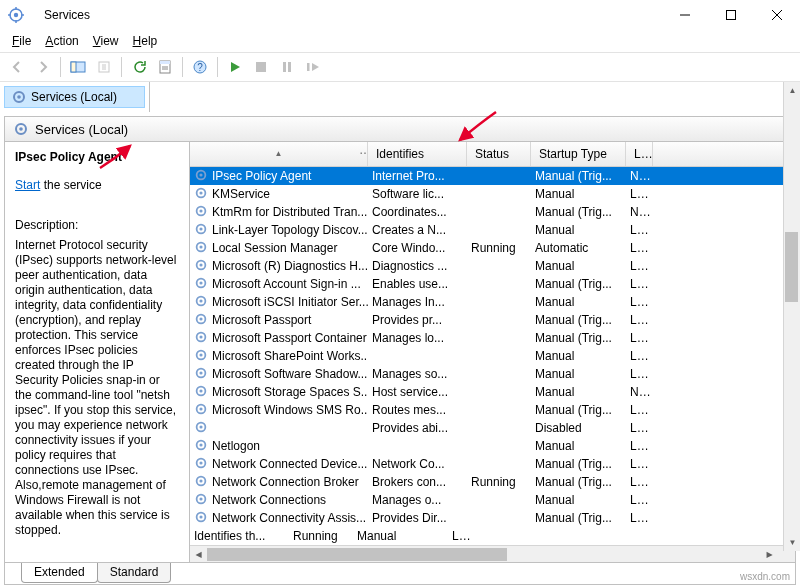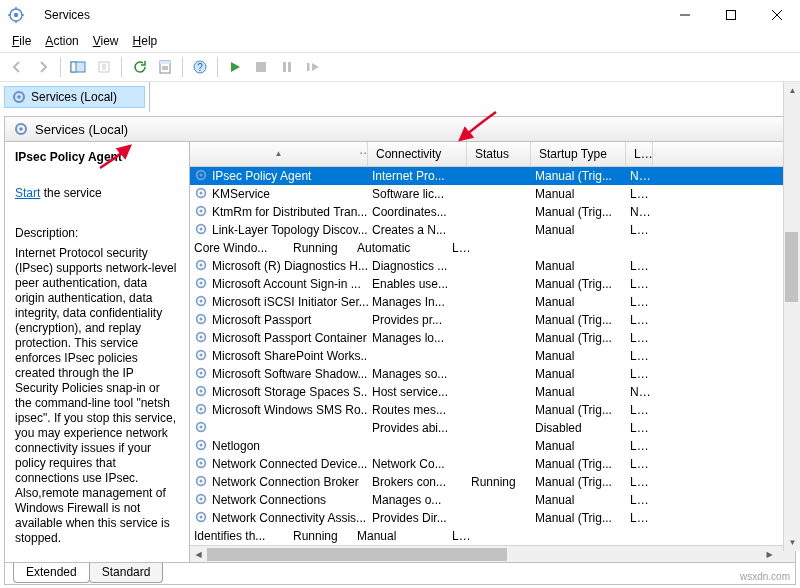--- a/index.html
+++ b/index.html
@@ -105,21 +105,21 @@
   .varrow{ position:absolute; width:17px; height:17px; display:flex; align-items:center; justify-content:center; font-size:8px; color:#606060;}
 
   .hscroll{
     height:17px; background:#f0f0f0; border-top:1px solid #d5d5d5;
     position:relative;
     flex-shrink:0;
   }
   .hthumb{ position:absolute; top:2px; height:13px; background:#c2c2c2; }
 
   .tab-strip{
-    display:flex; align-items:flex-end; height:22px; padding-left:8px; gap:0;
+    display:flex; align-items:flex-end; height:22px; padding-left:16px; gap:0;
     border:1px solid #c0c0c0; border-top:0;
   }
   .tab {
     padding:2px 12px 3px;
     border:1px solid #a0a0a0; border-top:0;
     border-top-left-radius:0; border-top-right-radius:0;
     border-bottom-left-radius:4px; border-bottom-right-radius:4px;
     background:#f4f4f4;
     font-size:12px;
     position:relative;
@@ -274,34 +274,34 @@
             <circle cx="8" cy="8" r="1.8" fill="#6b8fc4"></circle>
           </svg>
       </span>
       <span>Services (Local)</span>
     </div>
 
     <div class="detail-row">
 
       <div class="desc-pane">
         <div class="desc-title">IPsec Policy Agent</div>
-        <div style="margin-top:22px">
+        <div style="margin-top:14px">
           <span class="desc-link">Start</span><span> the service</span>
         </div>
         <div style="margin-top:26px">Description:</div>
         <div class="desc-body">Internet Protocol security (IPsec) supports network-level peer authentication, data origin authentication, data integrity, data confidentiality (encryption), and replay protection.  This service enforces IPsec policies created through the IP Security Policies snap-in or the command-line tool "netsh ipsec".  If you stop this service, you may experience network connectivity issues if your policy requires that connections use IPsec.  Also,remote management of Windows Firewall is not available when this service is stopped.</div>
       </div>
 
       <div class="list-pane">
         <div class="cols">
           <div class="col c-name">
             <div class="sort-ind">▲</div>
             <span>Name</span>
           </div>
-          <div class="col c-desc">Connectivity</div>
+          <div class="col c-desc">Identifies</div>
           <div class="col c-stat">Status</div>
           <div class="col c-start">Startup Type</div>
           <div class="col c-log">Log</div>
         </div>
         <div class="rows" id="rows">
             <div class="row sel">
               <div class="cell name">
                 <span><svg class="gear" viewBox="0 0 16 16">
                     <circle cx="8" cy="8" r="5" fill="none" stroke="#7ba0d0" stroke-width="2"></circle>
                     <circle cx="8" cy="8" r="1.8" fill="#7ba0d0"></circle>
@@ -346,20 +346,27 @@
                     <circle cx="8" cy="8" r="1.8" fill="#7ba0d0"></circle>
                   </svg></span>
                 <span>Link-Layer Topology Discov...</span>
               </div>
               <div class="cell desc">Creates a N...</div>
               <div class="cell stat"></div>
               <div class="cell start">Manual</div>
               <div class="cell log">Loc</div>
             </div>
             <div class="row">
+              <div class="cell name">
+                <span><svg class="gear" viewBox="0 0 16 16">
+                    <circle cx="8" cy="8" r="5" fill="none" stroke="#7ba0d0" stroke-width="2"></circle>
+                    <circle cx="8" cy="8" r="1.8" fill="#7ba0d0"></circle>
+                  </svg></span>
+                <span>Local Session Manager</span>
+              </div>
               <div class="cell desc">Core Windo...</div>
               <div class="cell stat">Running</div>
               <div class="cell start">Automatic</div>
               <div class="cell log">Loc</div>
             </div>
             <div class="row">
               <div class="cell name">
                 <span><svg class="gear" viewBox="0 0 16 16">
                     <circle cx="8" cy="8" r="5" fill="none" stroke="#7ba0d0" stroke-width="2"></circle>
                     <circle cx="8" cy="8" r="1.8" fill="#7ba0d0"></circle>

